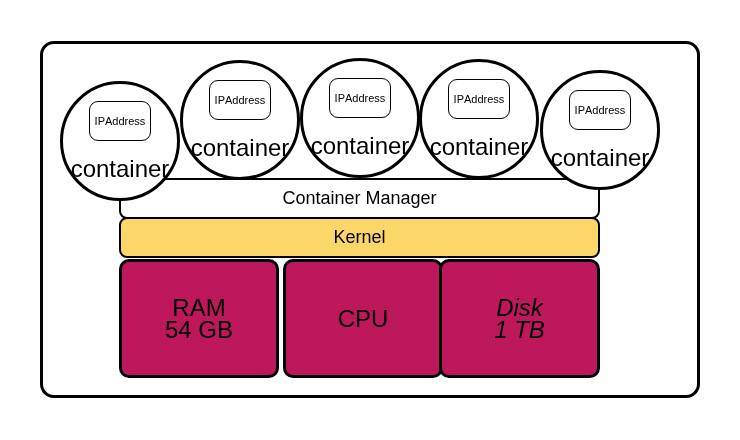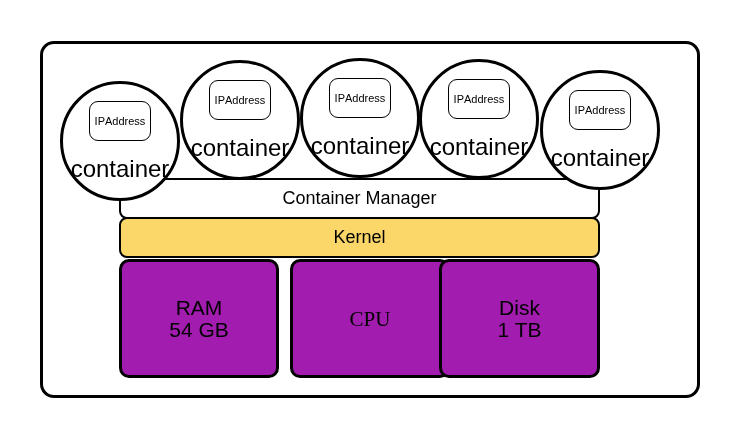--- a/index.html
+++ b/index.html
@@ -49,32 +49,32 @@
     height: 41px;
     
   }
   .hw-box {
     position: absolute;
     top: 259px;
     height: 119px;
     box-sizing: border-box;
     border: 3px solid #000000;
     border-radius: 10px;
-    background: #a21caf;
+    background: #be185d;
     display: flex;
     flex-direction: column;
     align-items: center;
     justify-content: center;
-    font-size: 21px;
+    font-size: 24px;
     line-height: 22px;
     text-align: center;
   }
   .hw-ram  { left: 119px; width: 160px; }
-  .hw-cpu  { left: 290px; width: 160px; font-family: Liberation Serif, serif; }
-  .hw-disk { left: 439px; width: 161px; }
+  .hw-cpu  { left: 283px; width: 160px; }
+  .hw-disk { left: 439px; width: 161px; font-style: italic; }
   .circle {
     position: absolute;
     width: 120px;
     height: 120px;
     border-radius: 50%;
     box-sizing: border-box;
     border: 3px solid #000000;
     background: #ffffff;
   }
   .c1 { left: 60px;  top: 81px; }

